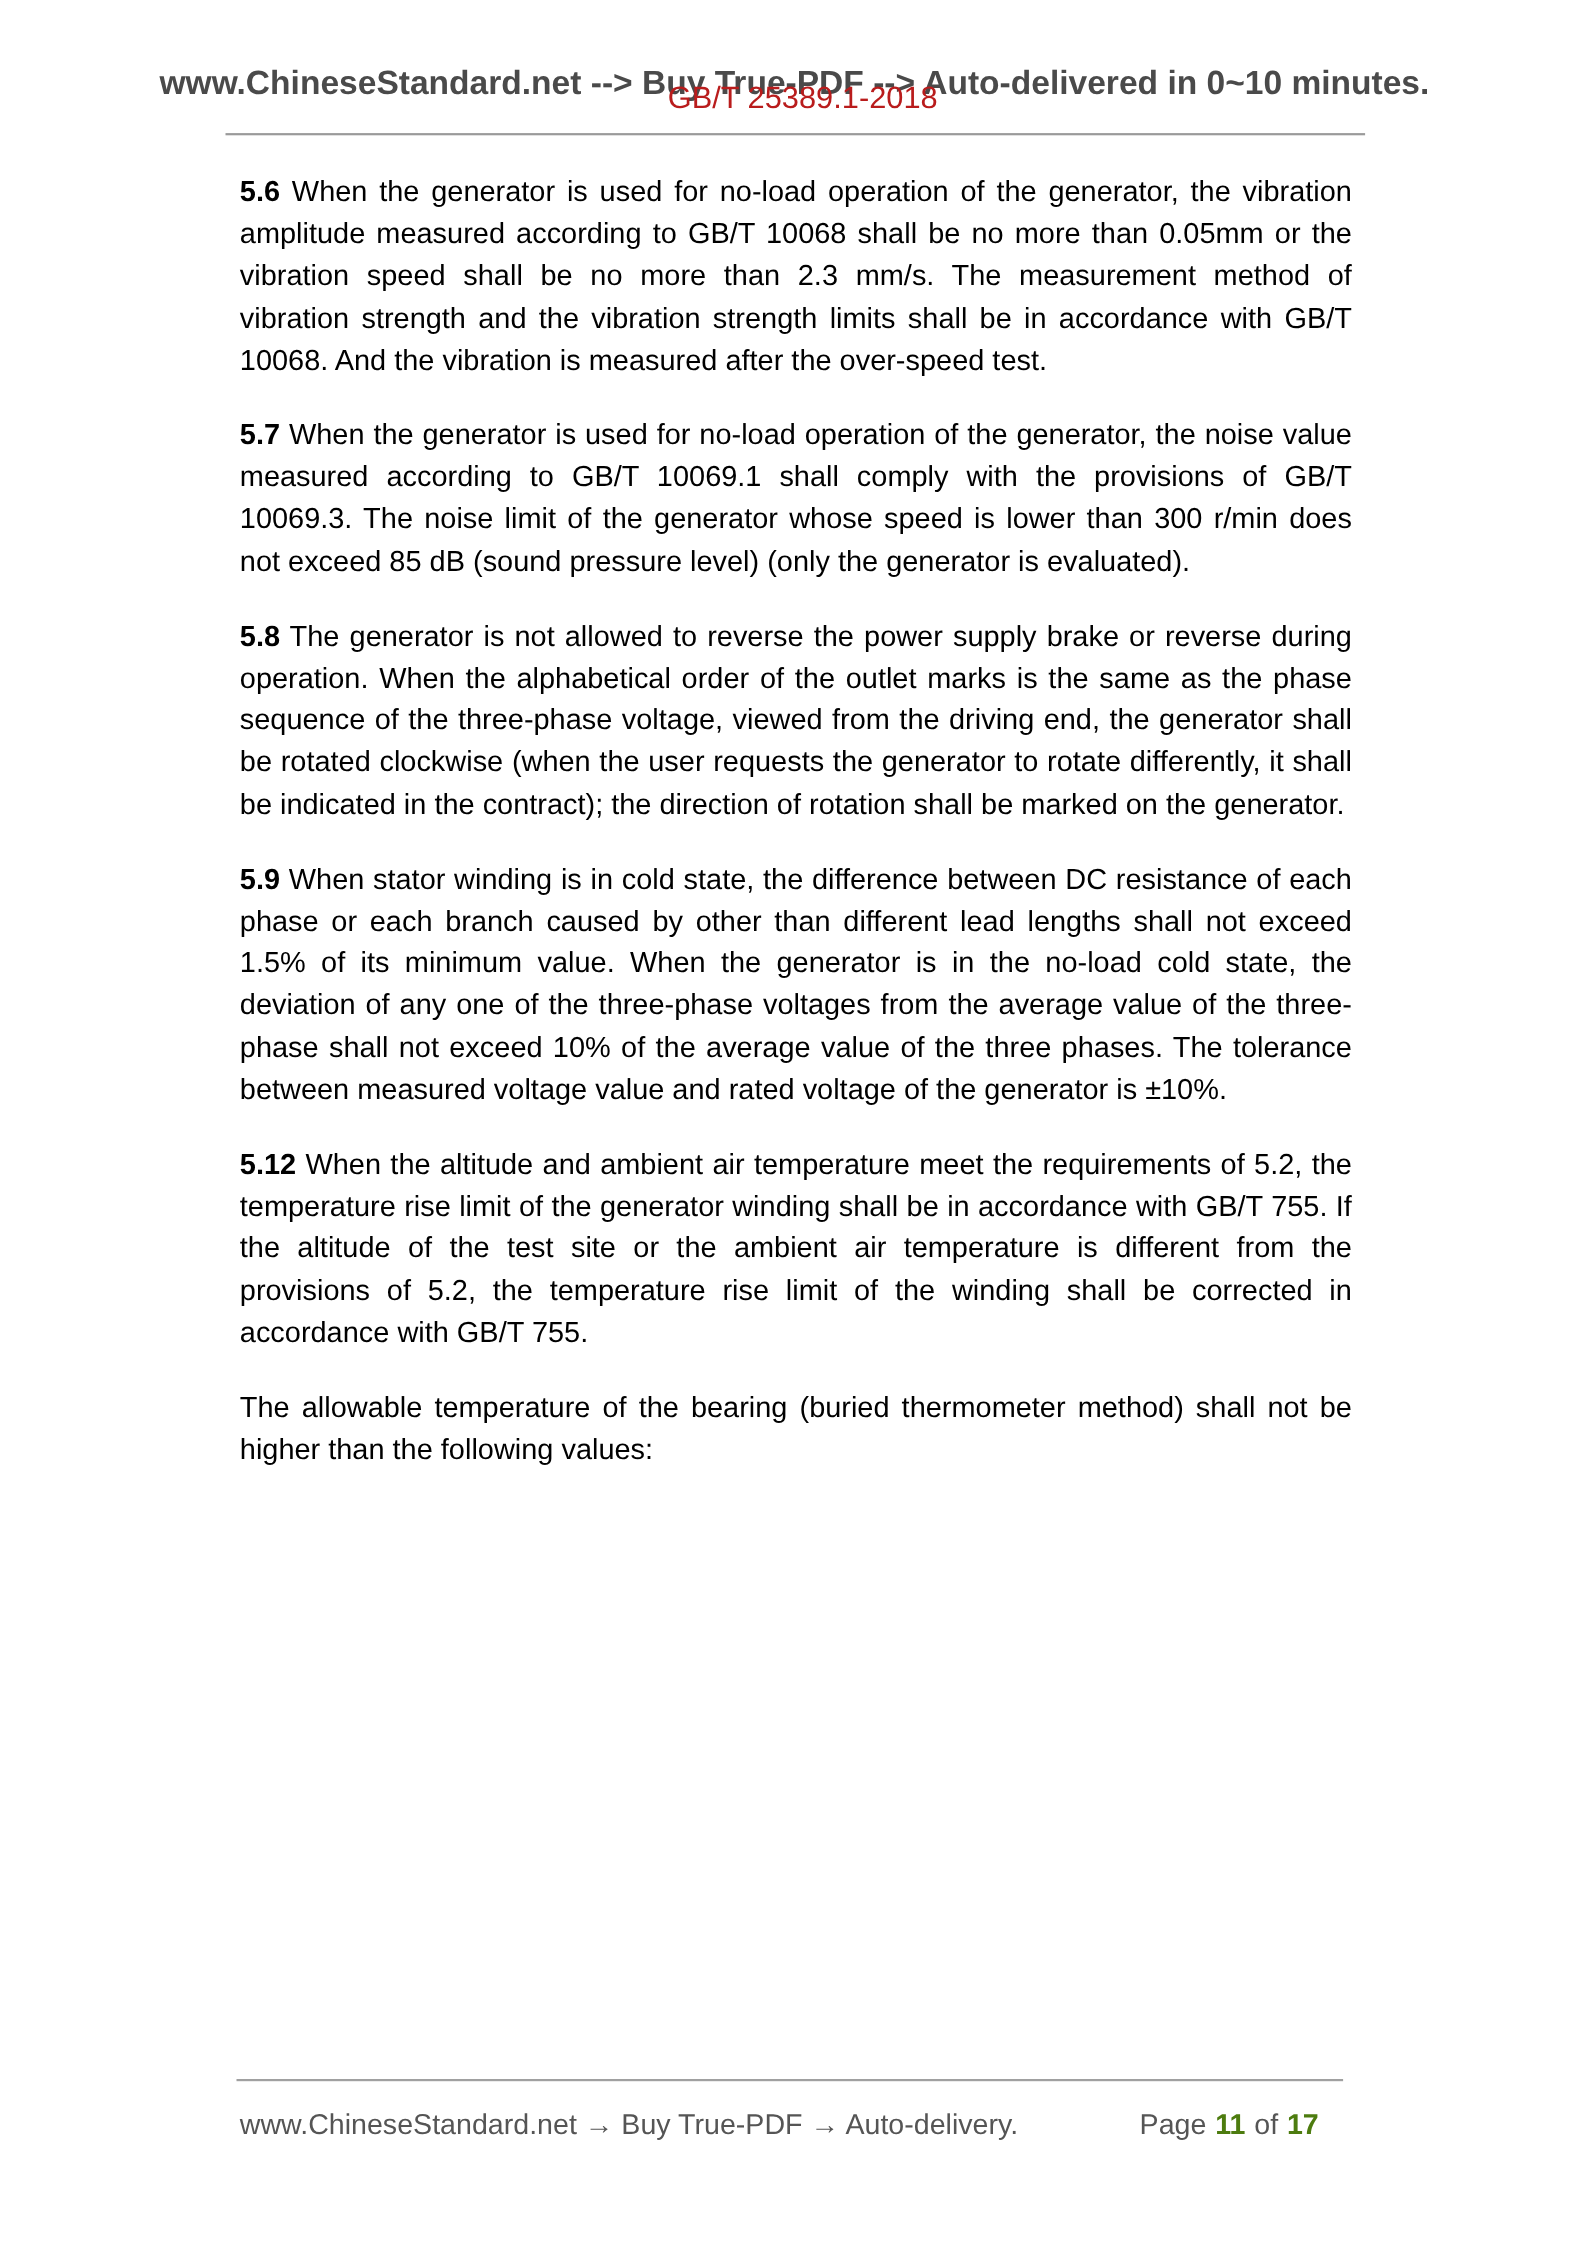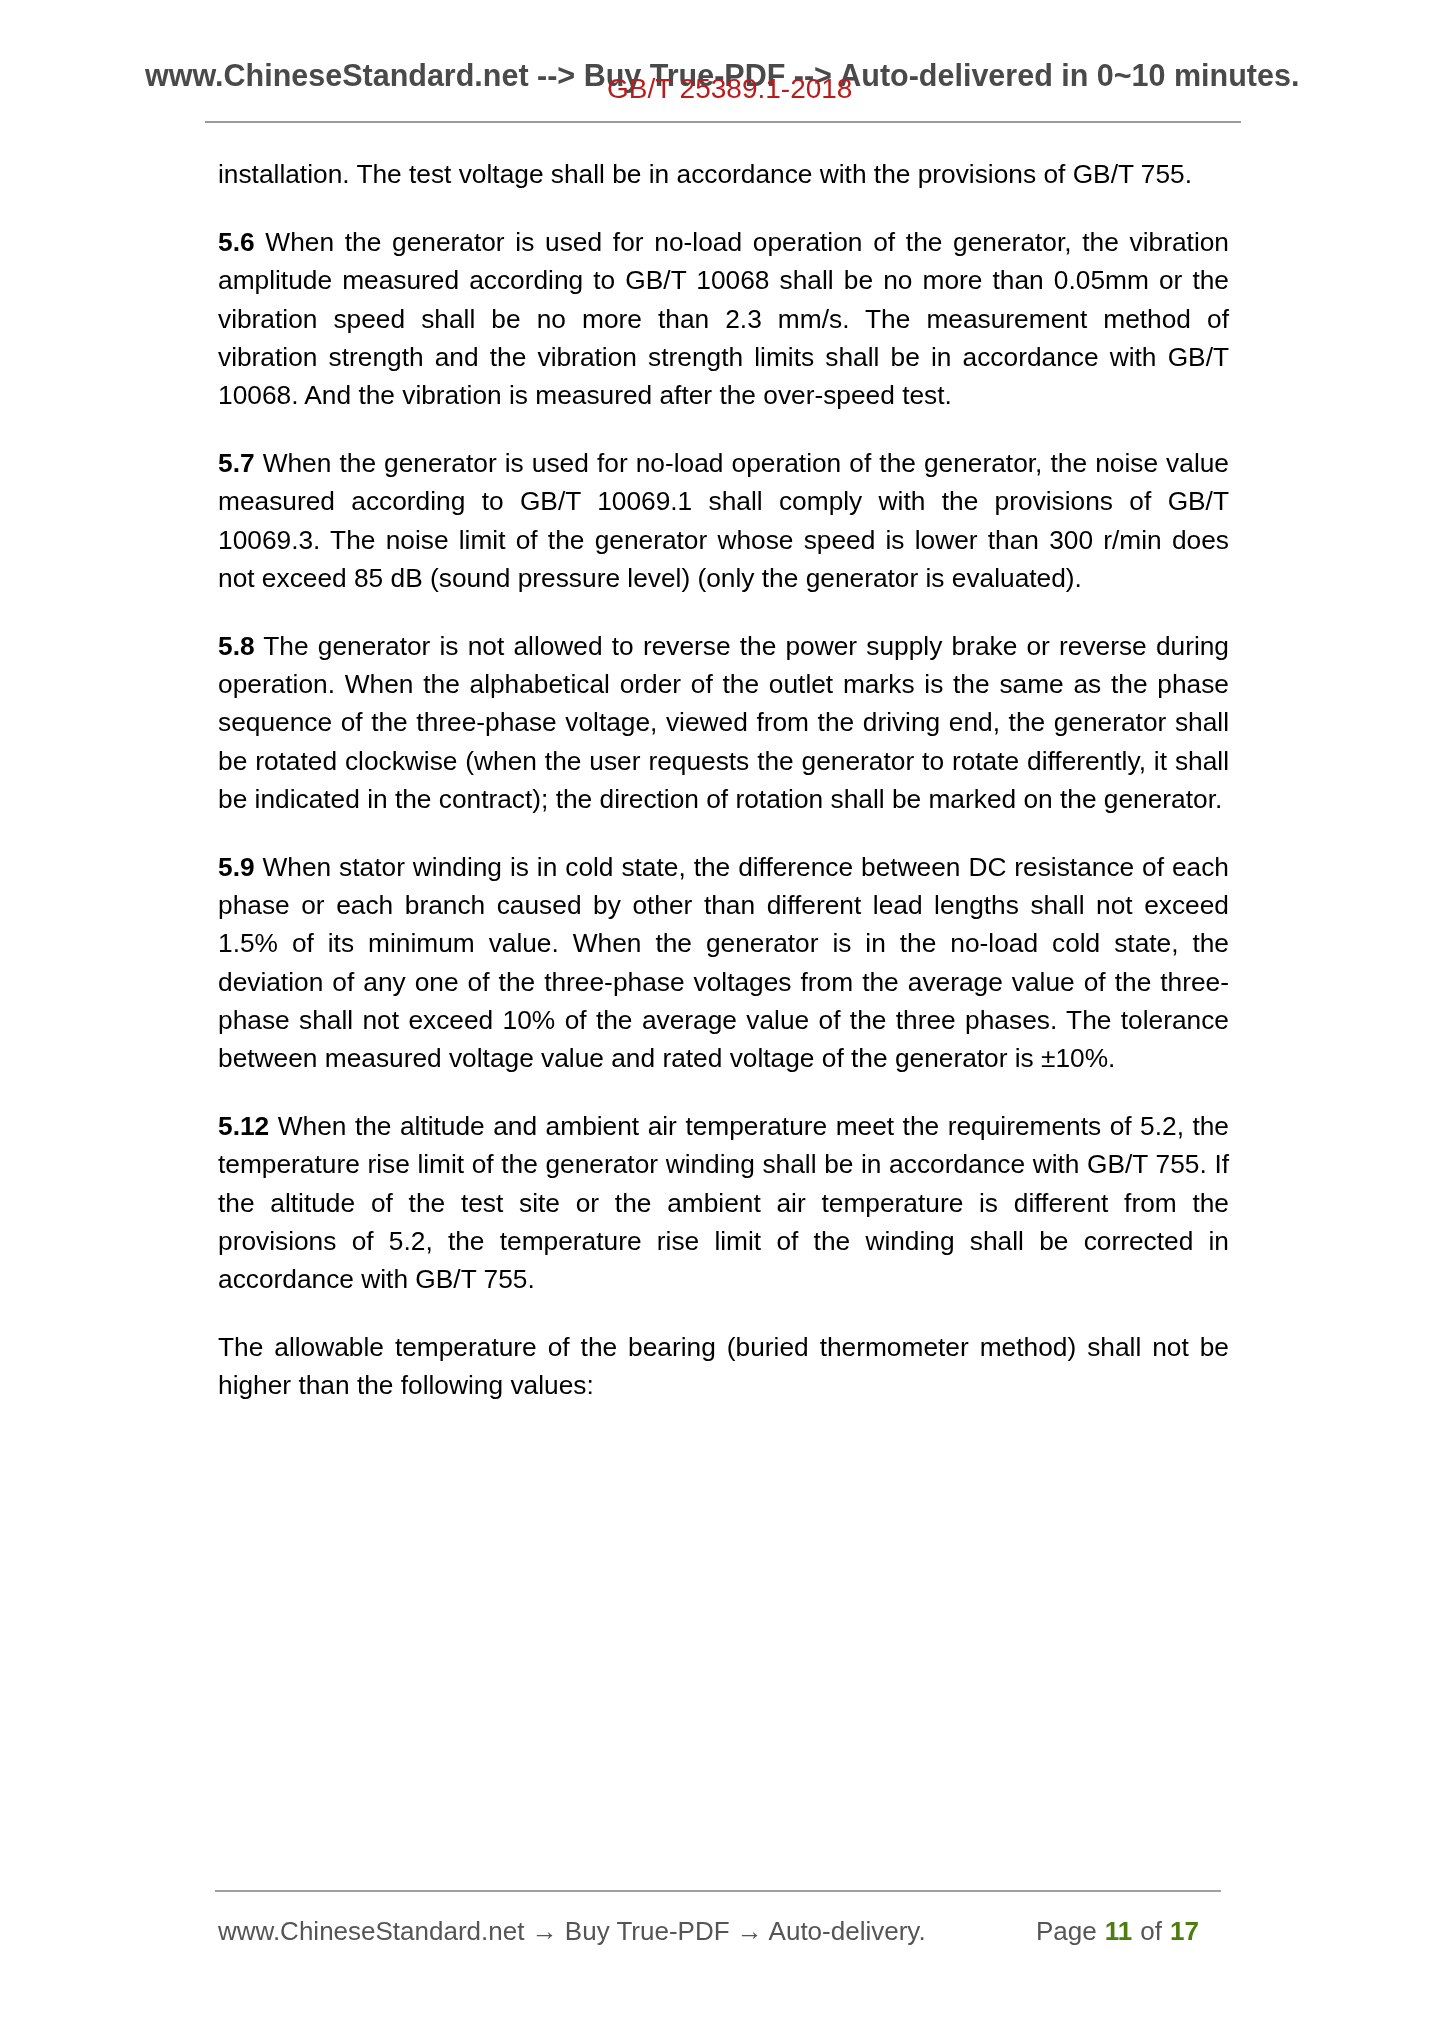--- a/index.html
+++ b/index.html
@@ -21,21 +21,20 @@
   .sp { display: inline-block; width: 8px; }
 </style>
 </head>
 <body>
 
 <div class="hdr-site">www.ChineseStandard.net --&gt; Buy True-PDF --&gt; Auto-delivered in 0~10 minutes.</div>
 <div class="hdr-code">GB/T 25389.1-2018</div>
 <div class="hdr-rule"></div>
 
 <div class="body">
-  <p class="para"><span>installation. The test voltage shall be in accordance with the provisions of GB/T 755.</span></p>
   <p class="para"><span class="num">5.6</span><span> When the generator is used for no-load operation of the generator, the vibration amplitude measured according to GB/T 10068 shall be no more than 0.05mm or the vibration speed shall be no more than 2.3 mm/s. The measurement method of vibration strength and the vibration strength limits shall be in accordance with GB/T 10068. And the vibration is measured after the over-speed test.</span></p>
   <p class="para"><span class="num">5.7</span><span> When the generator is used for no-load operation of the generator, the noise value measured according to GB/T 10069.1 shall comply with the provisions of GB/T 10069.3. The noise limit of the generator whose speed is lower than 300 r/min does not exceed 85 dB (sound pressure level) (only the generator is evaluated).</span></p>
   <p class="para"><span class="num">5.8</span><span> The generator is not allowed to reverse the power supply brake or reverse during operation. When the alphabetical order of the outlet marks is the same as the phase sequence of the three-phase voltage, viewed from the driving end, the generator shall be rotated clockwise (when the user requests the generator to rotate differently, it shall be indicated in the contract); the direction of rotation shall be marked on the generator.</span></p>
   <p class="para"><span class="num">5.9</span><span> When stator winding is in cold state, the difference between DC resistance of each phase or each branch caused by other than different lead lengths shall not exceed 1.5% of its minimum value. When the generator is in the no-load cold state, the deviation of any one of the three-phase voltages from the average value of the three-phase shall not exceed 10% of the average value of the three phases. The tolerance between measured voltage value and rated voltage of the generator is ±10%.</span></p>
   <p class="para"><span class="num">5.12</span><span> When the altitude and ambient air temperature meet the requirements of 5.2, the temperature rise limit of the generator winding shall be in accordance with GB/T 755. If the altitude of the test site or the ambient air temperature is different from the provisions of 5.2, the temperature rise limit of the winding shall be corrected in accordance with GB/T 755.</span></p>
   <p class="para"><span>The allowable temperature of the bearing (buried thermometer method) shall not be higher than the following values:</span></p>
 </div>
 
 <div class="ftr-rule"></div>
 <div class="ftr-left">

